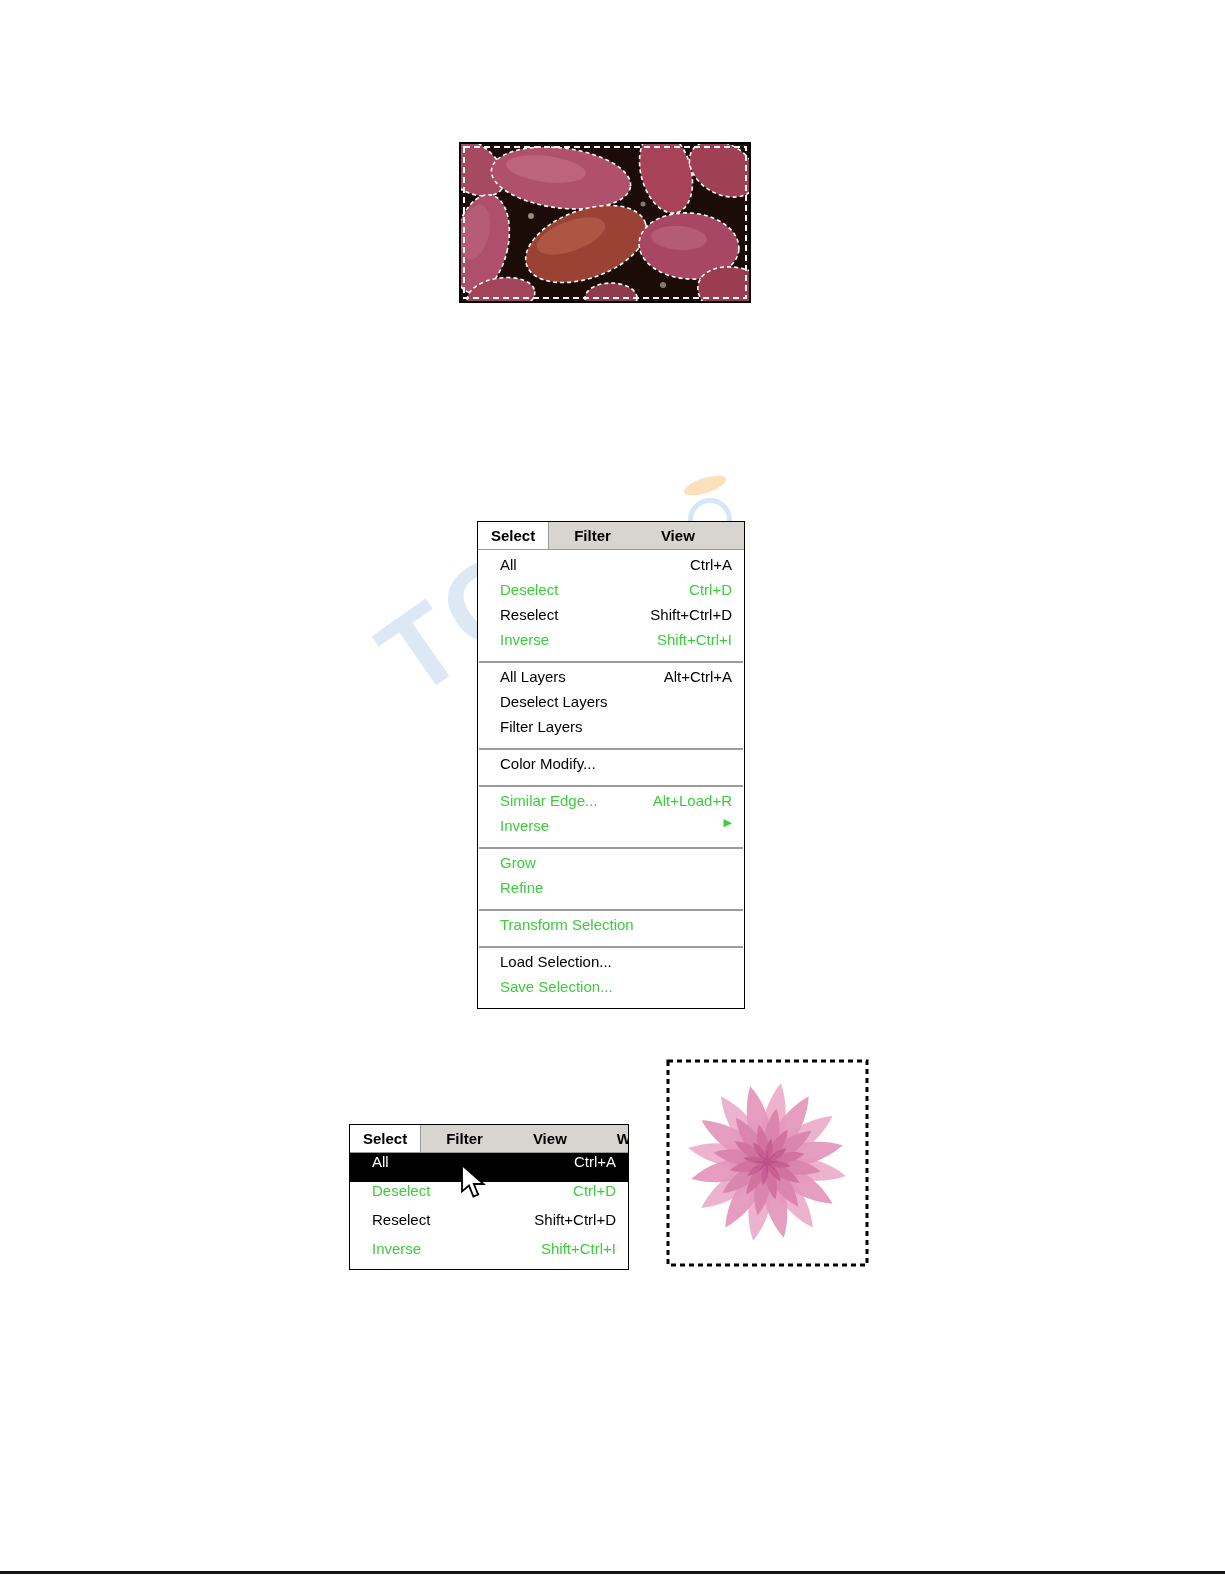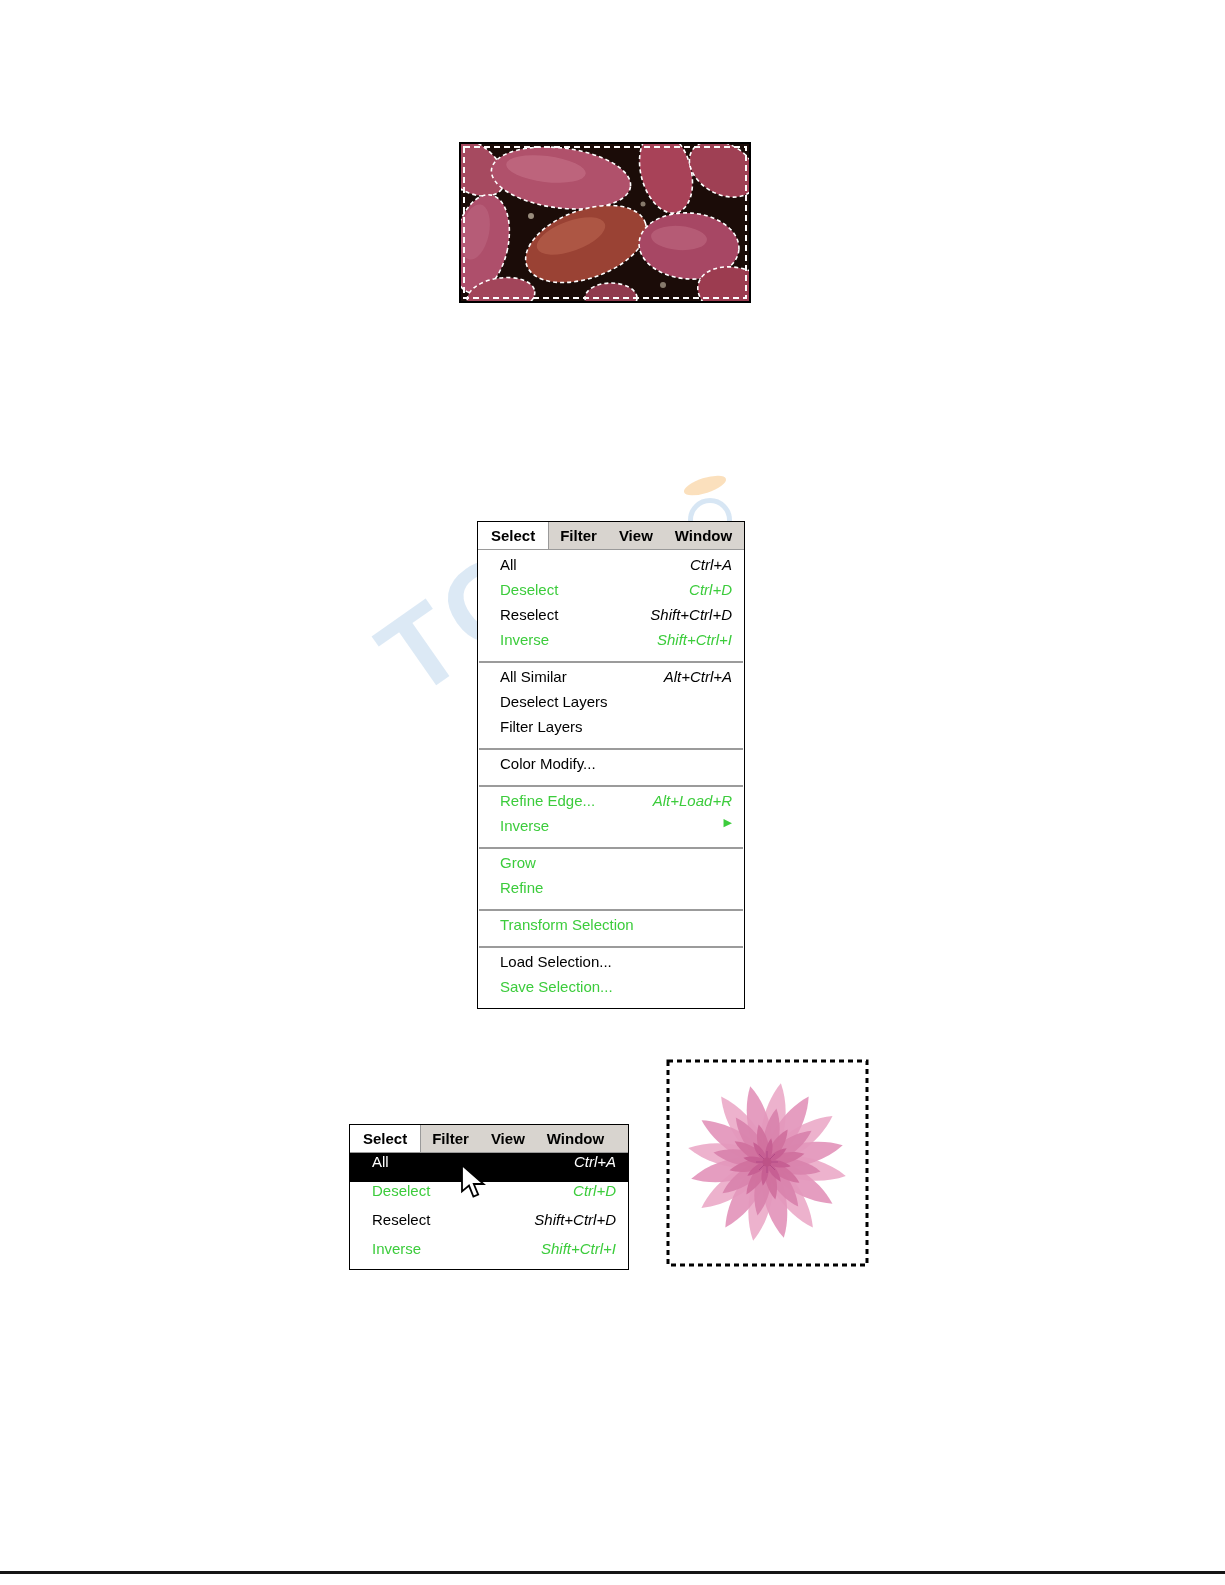--- a/index.html
+++ b/index.html
@@ -31,30 +31,30 @@
     position:absolute;background:#ffffff;border:1px solid #000;z-index:2;
     box-sizing:border-box;font-size:15px;color:#000;
   }
   .menu-big{left:477px;top:521px;width:268px;}
   .menu-small{left:349px;top:1124px;width:280px;}
   .menubar{
     display:flex;align-items:stretch;background:#d8d4cf;height:27px;
     font-weight:bold;font-size:15px;border-bottom:1px solid #9a9a9a;
     overflow:hidden;white-space:nowrap;
   }
-  .mb{display:flex;align-items:center;padding:0 11px;}
+  .mb{display:flex;align-items:center;padding:0 25px;}
   .mb.active{background:#ffffff;border-right:1px solid #9a9a9a;padding:0 13px;}
   .dropdown{padding:6px 0 5px;}
   .menu-small .dropdown{padding:0;}
   .mi{
     display:flex;align-items:flex-start;height:25px;padding:0 12px 0 22px;
     color:#000;white-space:nowrap;
   }
   .menu-small .mi{height:29px;}
-  .mi .sc{margin-left:auto;font-style:italic;}
+  .mi .sc{margin-left:auto;}
   .mi.green{color:#3ccc3c;}
   .mi.hl{background:#000000;color:#ffffff;}
   .sep{border-top:2px solid #9b9b9b;margin:5px 1px;}
   .submenu-arrow{margin-left:auto;color:#3ccc3c;font-size:11px;line-height:1;}
   
   .cursor{position:absolute;left:460px;top:1163px;z-index:3;}
   
   .footer-line{position:absolute;left:0;top:1571px;width:1225px;height:3px;background:#151515;}
 </style>
 </head>
@@ -115,36 +115,36 @@
       <div class="mi">
         <span>Reselect</span>
         <span class="sc">Shift+Ctrl+D</span>
       </div>
       <div class="mi green">
         <span>Inverse</span>
         <span class="sc">Shift+Ctrl+I</span>
       </div>
       <div class="sep"></div>
       <div class="mi">
-        <span>All Similar</span>
+        <span>All Layers</span>
         <span class="sc">Alt+Ctrl+A</span>
       </div>
       <div class="mi">
         <span>Deselect Layers</span>
       </div>
       <div class="mi">
         <span>Filter Layers</span>
       </div>
       <div class="sep"></div>
       <div class="mi">
         <span>Color Modify...</span>
       </div>
       <div class="sep"></div>
       <div class="mi green">
-        <span>Refine Edge...</span>
+        <span>Similar Edge...</span>
         <span class="sc">Alt+Load+R</span>
       </div>
       <div class="mi green">
         <span>Inverse</span>
         <span class="submenu-arrow">▶</span>
       </div>
       <div class="sep"></div>
       <div class="mi green">
         <span>Grow</span>
       </div>

